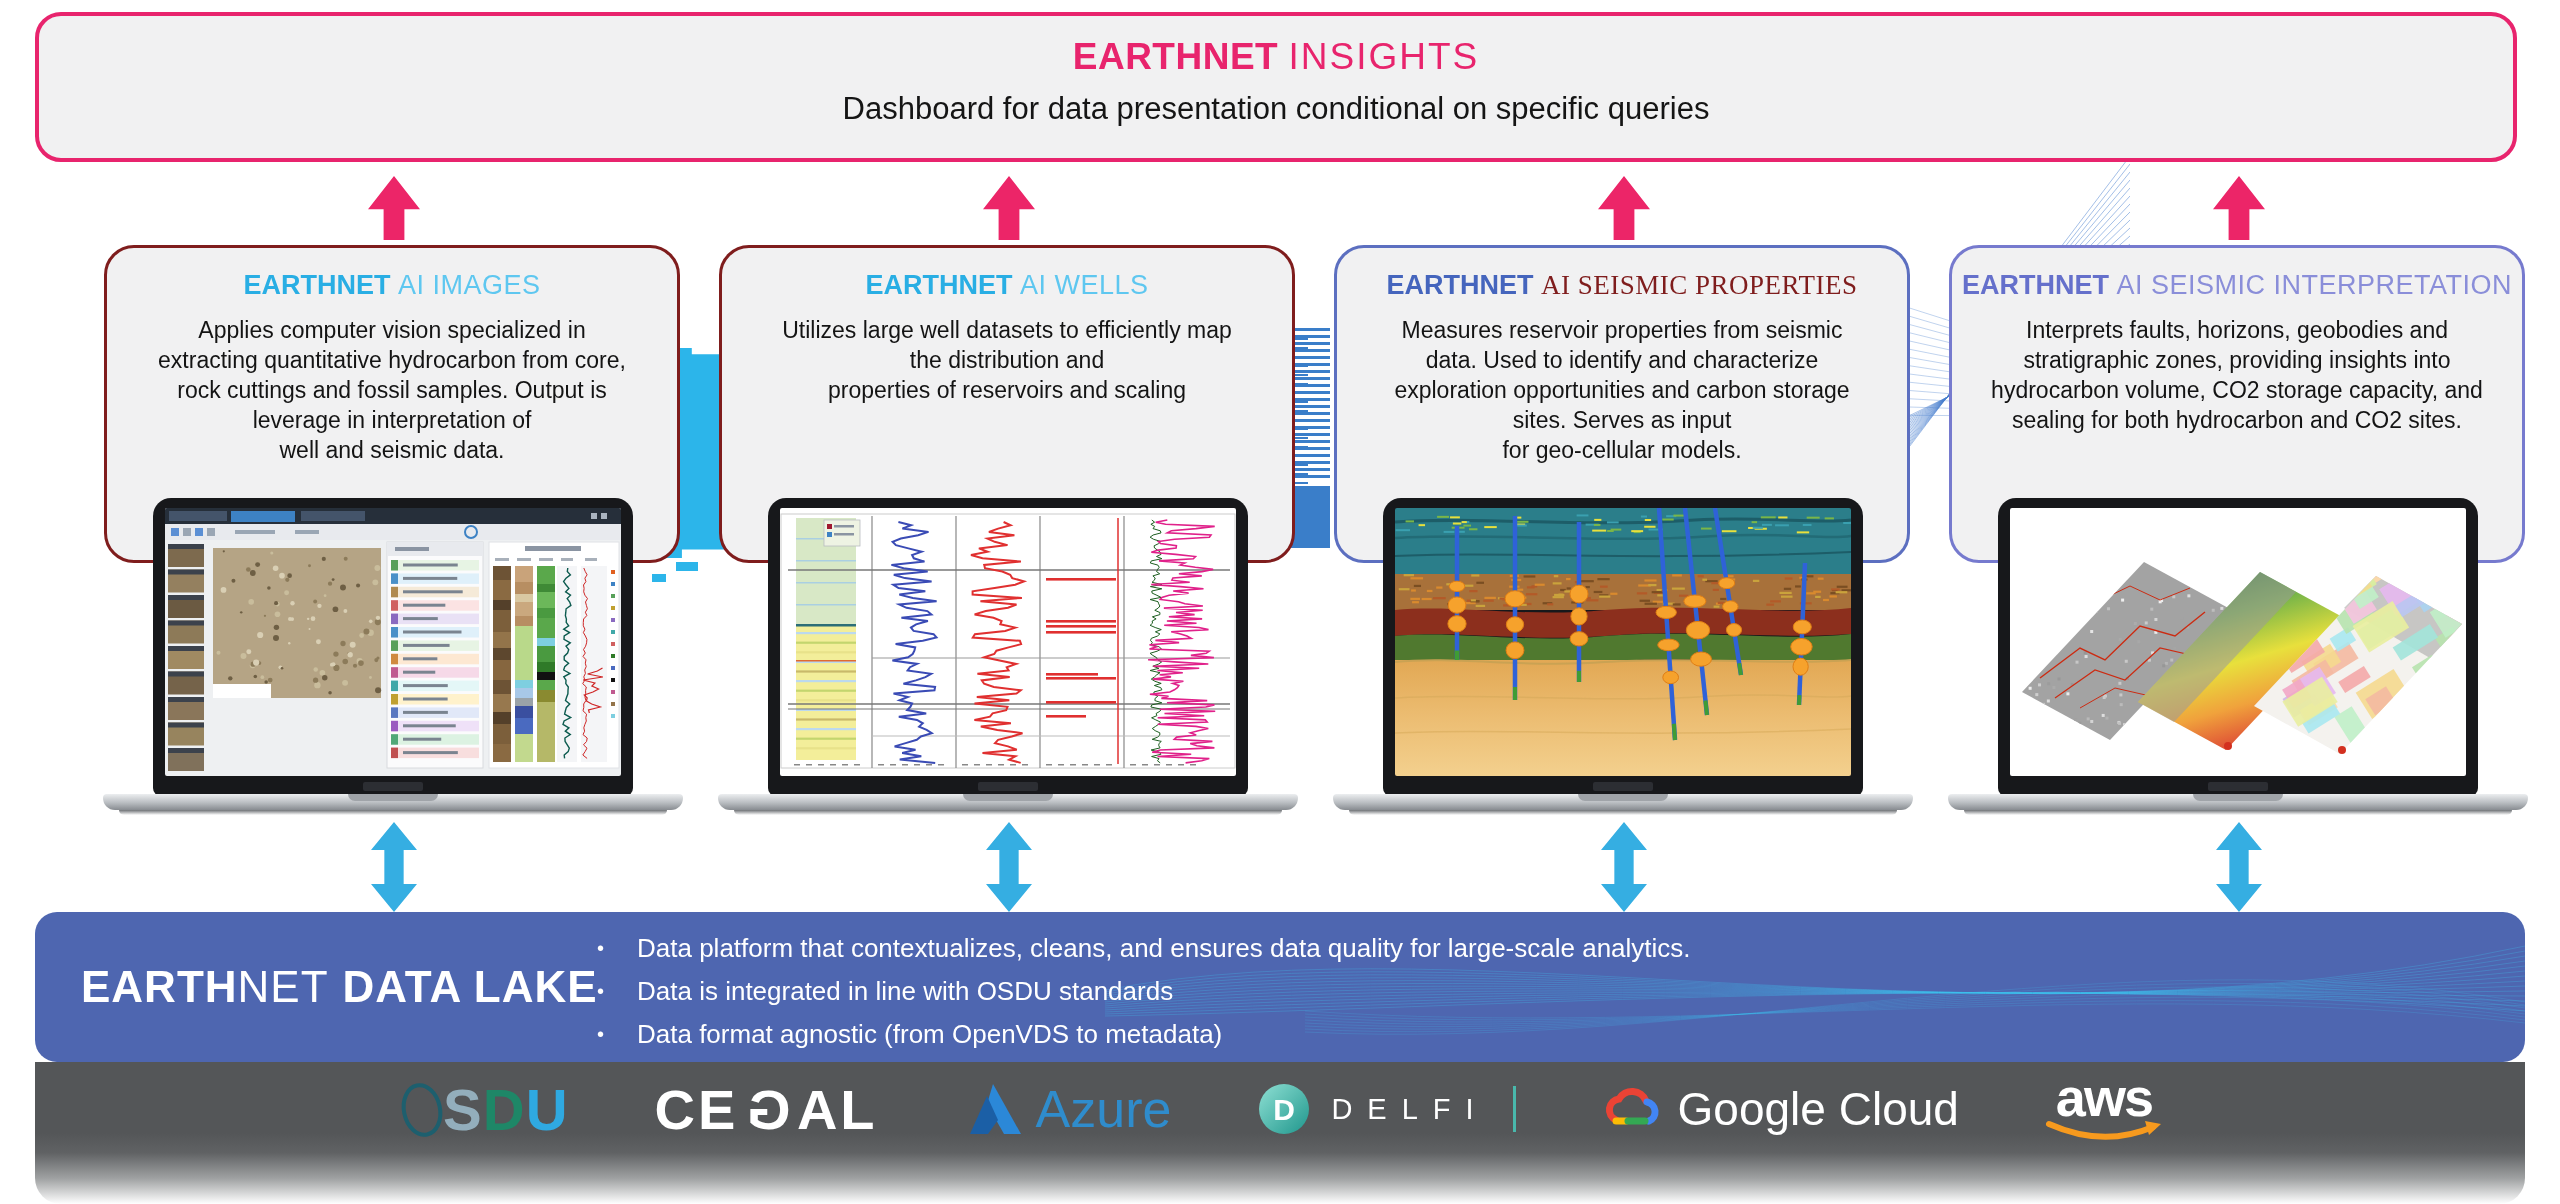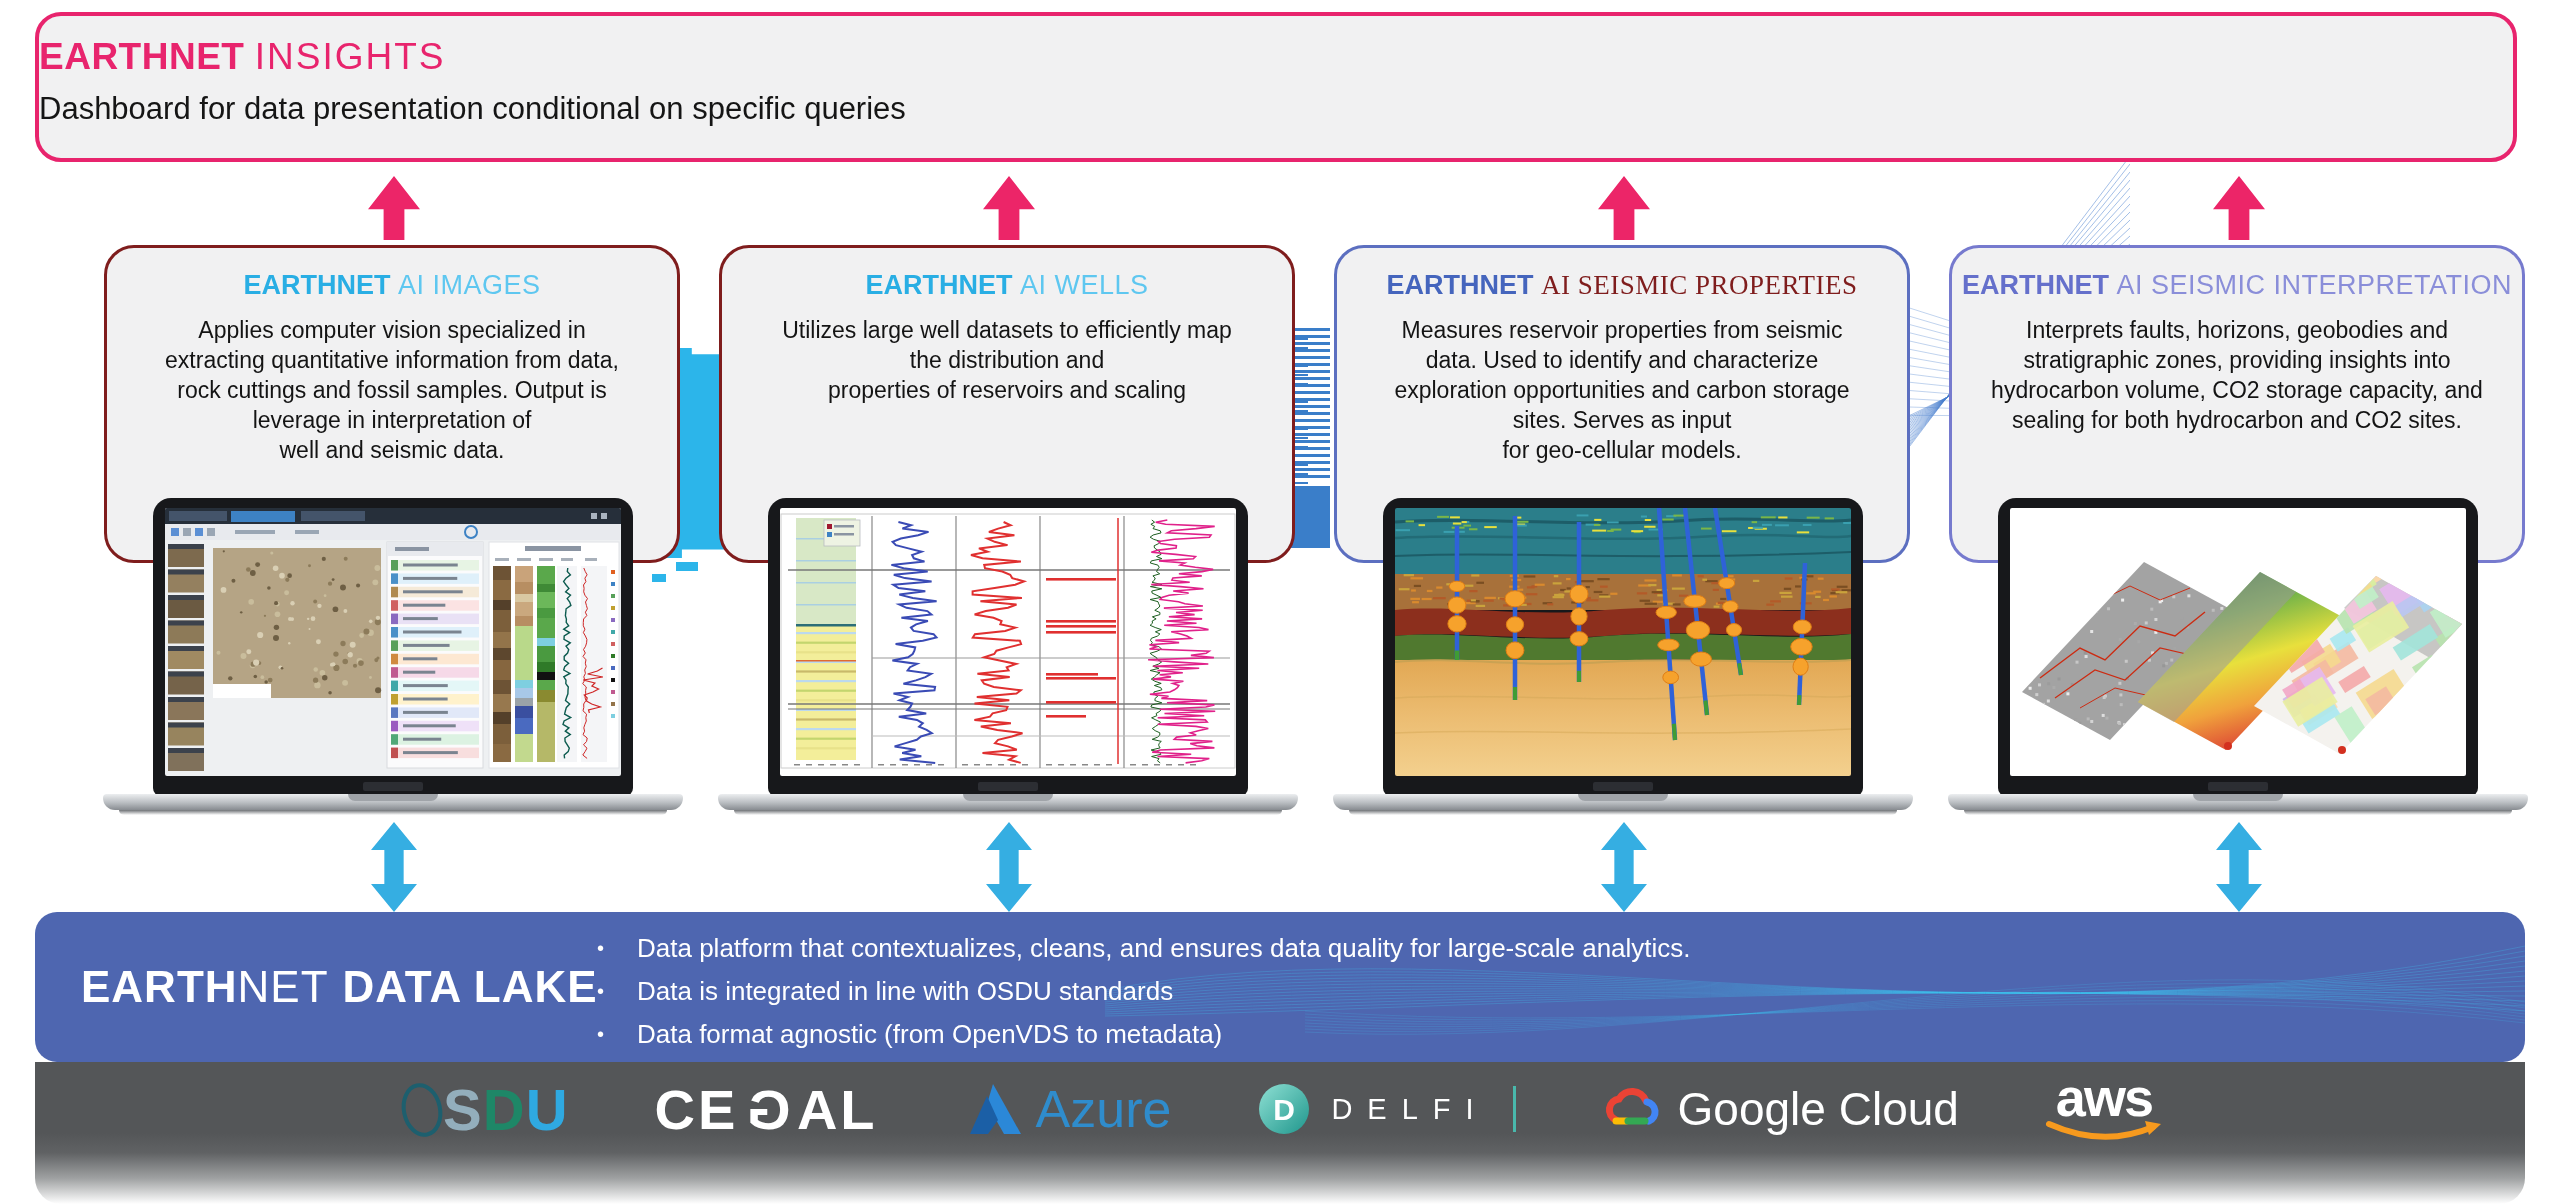--- a/index.html
+++ b/index.html
@@ -1,21 +1,21 @@
 <!DOCTYPE html>
 <html><head>
 <meta charset="utf-8">
 <style>
   html,body{margin:0;padding:0;background:#ffffff;}
   body{width:2560px;height:1204px;position:relative;font-family:"Liberation Sans",sans-serif;overflow:hidden;}
   .stage{position:absolute;left:0;top:0;width:2560px;height:1204px;}
 
   
   .banner{position:absolute;left:35px;top:12px;width:2482px;height:150px;background:#f1f1f2;
-          border:4px solid #e8246d;border-radius:26px;text-align:left;z-index:5;box-sizing:border-box;}
+          border:4px solid #e8246d;border-radius:26px;text-align:center;z-index:5;box-sizing:border-box;}
   .banner-title{margin-top:20px;font-size:37px;color:#e8246d;}
   .banner-title .tb{font-weight:bold;letter-spacing:.5px;}
   .banner-title .tl{font-weight:300;letter-spacing:2px;}
   .banner-sub{margin-top:13px;font-size:31px;color:#151515;}
 
   
   .up-arrow{position:absolute;top:176px;width:52px;height:64px;background:#ec2568;z-index:4;
             clip-path:polygon(50% 0,100% 52%,70% 52%,70% 100%,30% 100%,30% 52%,0 52%);}
 
   
@@ -151,21 +151,21 @@
   <div class="up-arrow" style="left:983px"></div>
   <div class="up-arrow" style="left:1598px"></div>
   <div class="up-arrow" style="left:2213px"></div>
 
   <div class="pbox b1" style="left:104px">
     <div class="pbox-title">
       <span class="tb">EARTHNET</span>
       <span class="tl">AI IMAGES</span>
     </div>
     <div class="pbox-desc">Applies computer vision specialized in
-extracting quantitative information from data,
+extracting quantitative hydrocarbon from core,
 rock cuttings and fossil samples. Output is
 leverage in interpretation of
 well and seismic data.</div>
   </div>
   <div class="pbox b2" style="left:719px">
     <div class="pbox-title">
       <span class="tb">EARTHNET</span>
       <span class="tl">AI WELLS</span>
     </div>
     <div class="pbox-desc">Utilizes large well datasets to efficiently map

